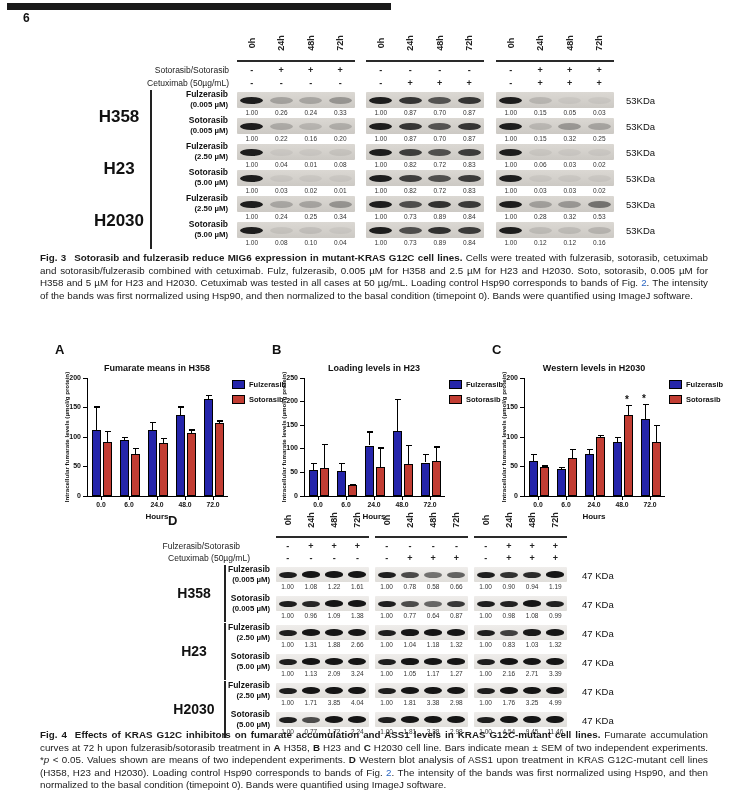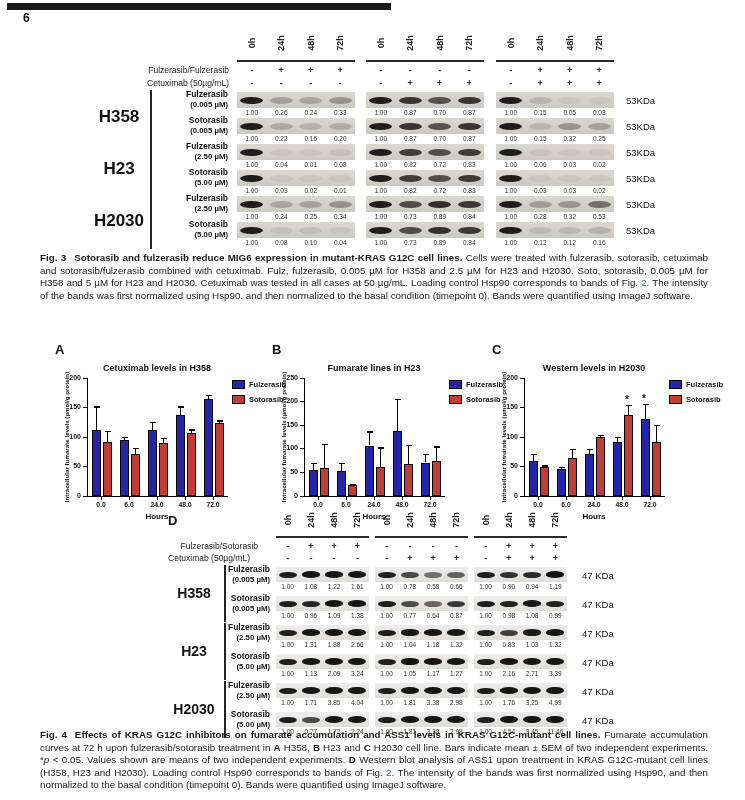--- a/index.html
+++ b/index.html
@@ -98,21 +98,21 @@
       </div>
       <div class="tl" style="left: 531.25px; top: 2px;">
         <span>24h</span>
       </div>
       <div class="tl" style="left: 560.75px; top: 2px;">
         <span>48h</span>
       </div>
       <div class="tl" style="left: 590.25px; top: 2px;">
         <span>72h</span>
       </div>
-      <div class="treat" style="left: 29px; width: 200px; top: 37px;">Fulzerasib/Fulzerasib</div>
+      <div class="treat" style="left: 29px; width: 200px; top: 37px;">Sotorasib/Sotorasib</div>
       <div class="sgn" style="left: 242.75px; top: 37px;">-</div>
       <div class="sgn" style="left: 272.25px; top: 37px;">+</div>
       <div class="sgn" style="left: 301.75px; top: 37px;">+</div>
       <div class="sgn" style="left: 331.25px; top: 37px;">+</div>
       <div class="sgn" style="left: 371.75px; top: 37px;">-</div>
       <div class="sgn" style="left: 401.25px; top: 37px;">-</div>
       <div class="sgn" style="left: 430.75px; top: 37px;">-</div>
       <div class="sgn" style="left: 460.25px; top: 37px;">-</div>
       <div class="sgn" style="left: 501.75px; top: 37px;">-</div>
       <div class="sgn" style="left: 531.25px; top: 37px;">+</div>
@@ -526,21 +526,21 @@
         <span>0.12</span>
         <span>0.16</span>
       </div>
       <div class="kda" style="left: 626px; top: 197px;">53KDa</div>
     </div>
   <div id="fig3-caption" class="caption"><span class="cap-label">Fig. 3</span><span class="cap-bold">Sotorasib and fulzerasib reduce MIG6 expression in mutant-KRAS G12C cell lines.</span><span> Cells were treated with fulzerasib, sotorasib, cetuximab and sotorasib/fulzerasib combined with cetuximab. Fulz, fulzerasib, 0.005 µM for H358 and 2.5 µM for H23 and H2030. Soto, sotorasib, 0.005 µM for H358 and 5 µM for H23 and H2030. Cetuximab was tested in all cases at 50 µg/mL. Loading control Hsp90 corresponds to bands of Fig. </span><span class="cap-link">2</span><span>. The intensity of the bands was first normalized using Hsp90, and then normalized to the basal condition (timepoint 0). Bands were quantified using ImageJ software.</span></div>
 
   <div>
     <div class="chart" id="chart-0">
         <div class="c-letter">A</div>
-        <div class="c-title">Cetuximab levels in H358</div>
+        <div class="c-title">Fumarate means in H358</div>
         <div class="c-ylabel">Intracellular fumarate levels (µmol/g protein)</div>
         <div class="c-plot">
           <div class="c-bar" style="left: 4px; height: 66.08px; background: rgb(37, 37, 171);"></div>
           <div class="c-err" style="left: 8px; width: 1px; top: 28.32px; height: 23.6px;"></div>
           <div class="c-capline" style="left: 5.5px; width: 6px; height: 1.2px; top: 28.32px;"></div>
           <div class="c-bar" style="left: 15px; height: 54.28px; background: rgb(194, 61, 51);"></div>
           <div class="c-err" style="left: 19px; width: 1px; top: 53.1px; height: 10.62px;"></div>
           <div class="c-capline" style="left: 16.5px; width: 6px; height: 1.2px; top: 53.1px;"></div>
           <div class="c-bar" style="left: 32px; height: 56.05px; background: rgb(37, 37, 171);"></div>
           <div class="c-err" style="left: 36px; width: 1px; top: 59px; height: 2.95px;"></div>
@@ -594,21 +594,21 @@
             <div class="c-leg-label">Fulzerasib</div>
           </div>
           <div class="c-leg-item">
             <div class="c-leg-swatch" style="background: rgb(194, 61, 51);"></div>
             <div class="c-leg-label">Sotorasib</div>
           </div>
         </div>
       </div>
     <div class="chart" id="chart-1">
         <div class="c-letter">B</div>
-        <div class="c-title">Fumarate lines in H23</div>
+        <div class="c-title">Loading levels in H23</div>
         <div class="c-ylabel">Intracellular fumarate levels (µmol/g protein)</div>
         <div class="c-plot">
           <div class="c-bar" style="left: 4px; height: 26.432px; background: rgb(37, 37, 171);"></div>
           <div class="c-err" style="left: 8px; width: 1px; top: 84.96px; height: 6.608px;"></div>
           <div class="c-capline" style="left: 5.5px; width: 6px; height: 1.2px; top: 84.96px;"></div>
           <div class="c-bar" style="left: 15px; height: 27.848px; background: rgb(194, 61, 51);"></div>
           <div class="c-err" style="left: 19px; width: 1px; top: 65.608px; height: 24.544px;"></div>
           <div class="c-capline" style="left: 16.5px; width: 6px; height: 1.2px; top: 65.608px;"></div>
           <div class="c-bar" style="left: 32px; height: 24.544px; background: rgb(37, 37, 171);"></div>
           <div class="c-err" style="left: 36px; width: 1px; top: 84.96px; height: 8.496px;"></div>
@@ -775,21 +775,21 @@
       </div>
       <div class="tl" style="left: 499.875px; top: 2px;">
         <span>24h</span>
       </div>
       <div class="tl" style="left: 523.125px; top: 2px;">
         <span>48h</span>
       </div>
       <div class="tl" style="left: 546.375px; top: 2px;">
         <span>72h</span>
       </div>
-      <div class="treat" style="left: 58px; width: 200px; top: 36px;">Fulzerasib/Sotorasib</div>
+      <div class="treat" style="left: 40px; width: 200px; top: 36px;">Fulzerasib/Sotorasib</div>
       <div class="sgn" style="left: 278.625px; top: 36px;">-</div>
       <div class="sgn" style="left: 301.875px; top: 36px;">+</div>
       <div class="sgn" style="left: 325.125px; top: 36px;">+</div>
       <div class="sgn" style="left: 348.375px; top: 36px;">+</div>
       <div class="sgn" style="left: 377.625px; top: 36px;">-</div>
       <div class="sgn" style="left: 400.875px; top: 36px;">-</div>
       <div class="sgn" style="left: 424.125px; top: 36px;">-</div>
       <div class="sgn" style="left: 447.375px; top: 36px;">-</div>
       <div class="sgn" style="left: 476.625px; top: 36px;">-</div>
       <div class="sgn" style="left: 499.875px; top: 36px;">+</div>

